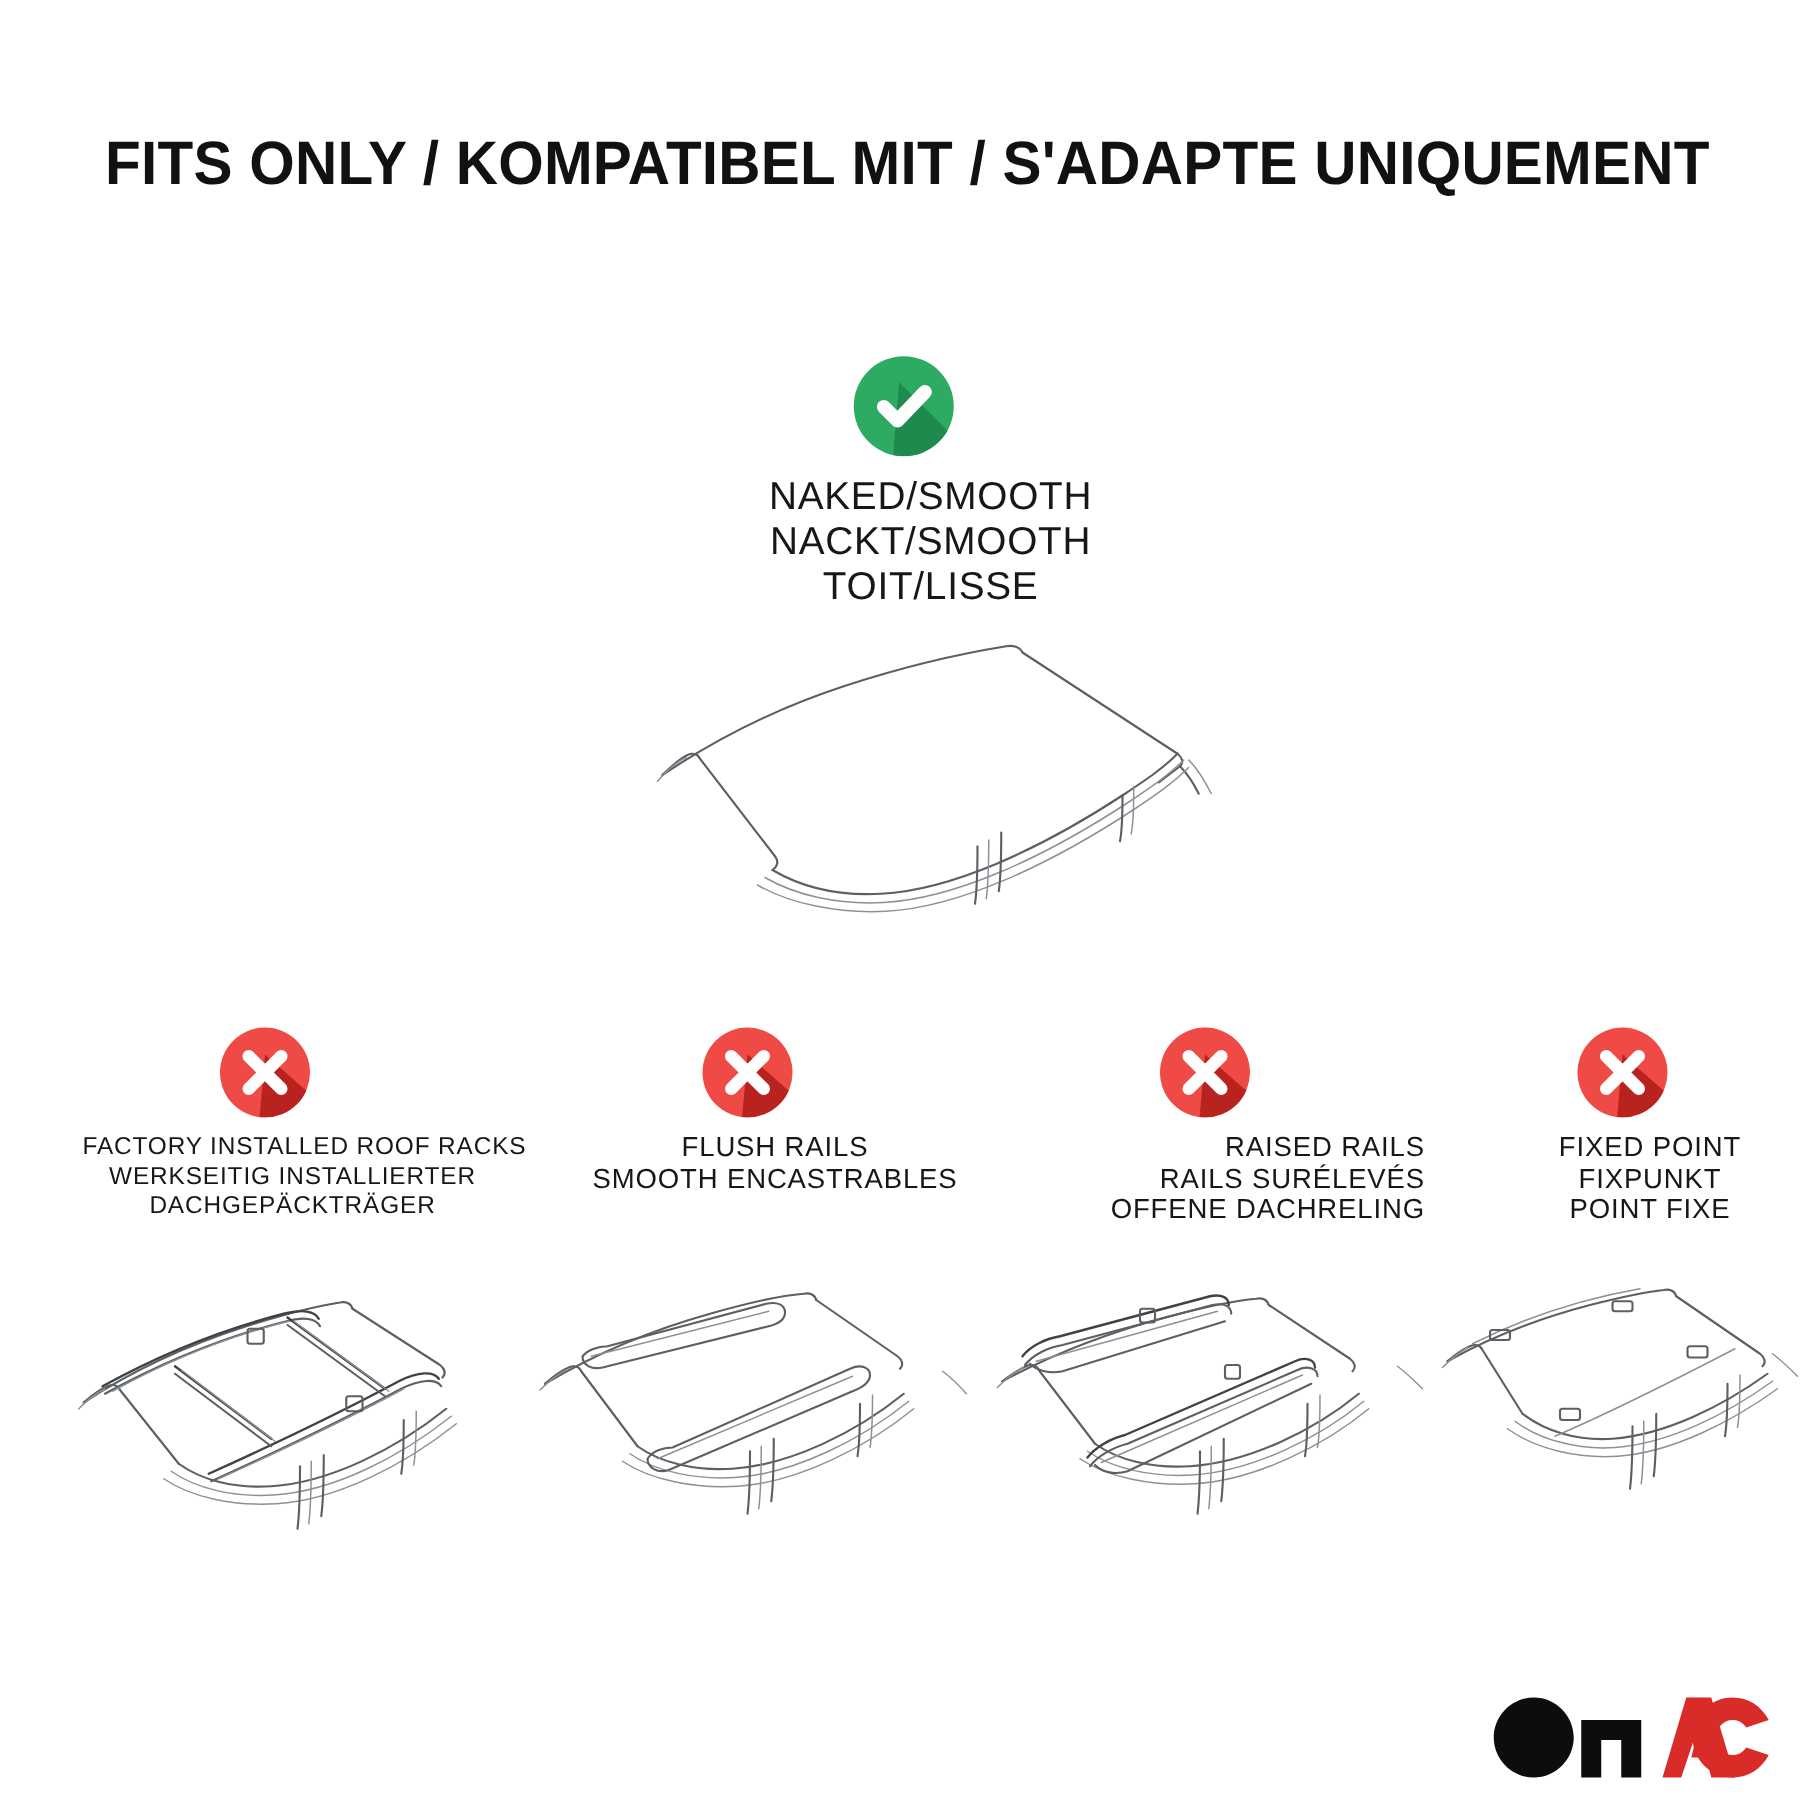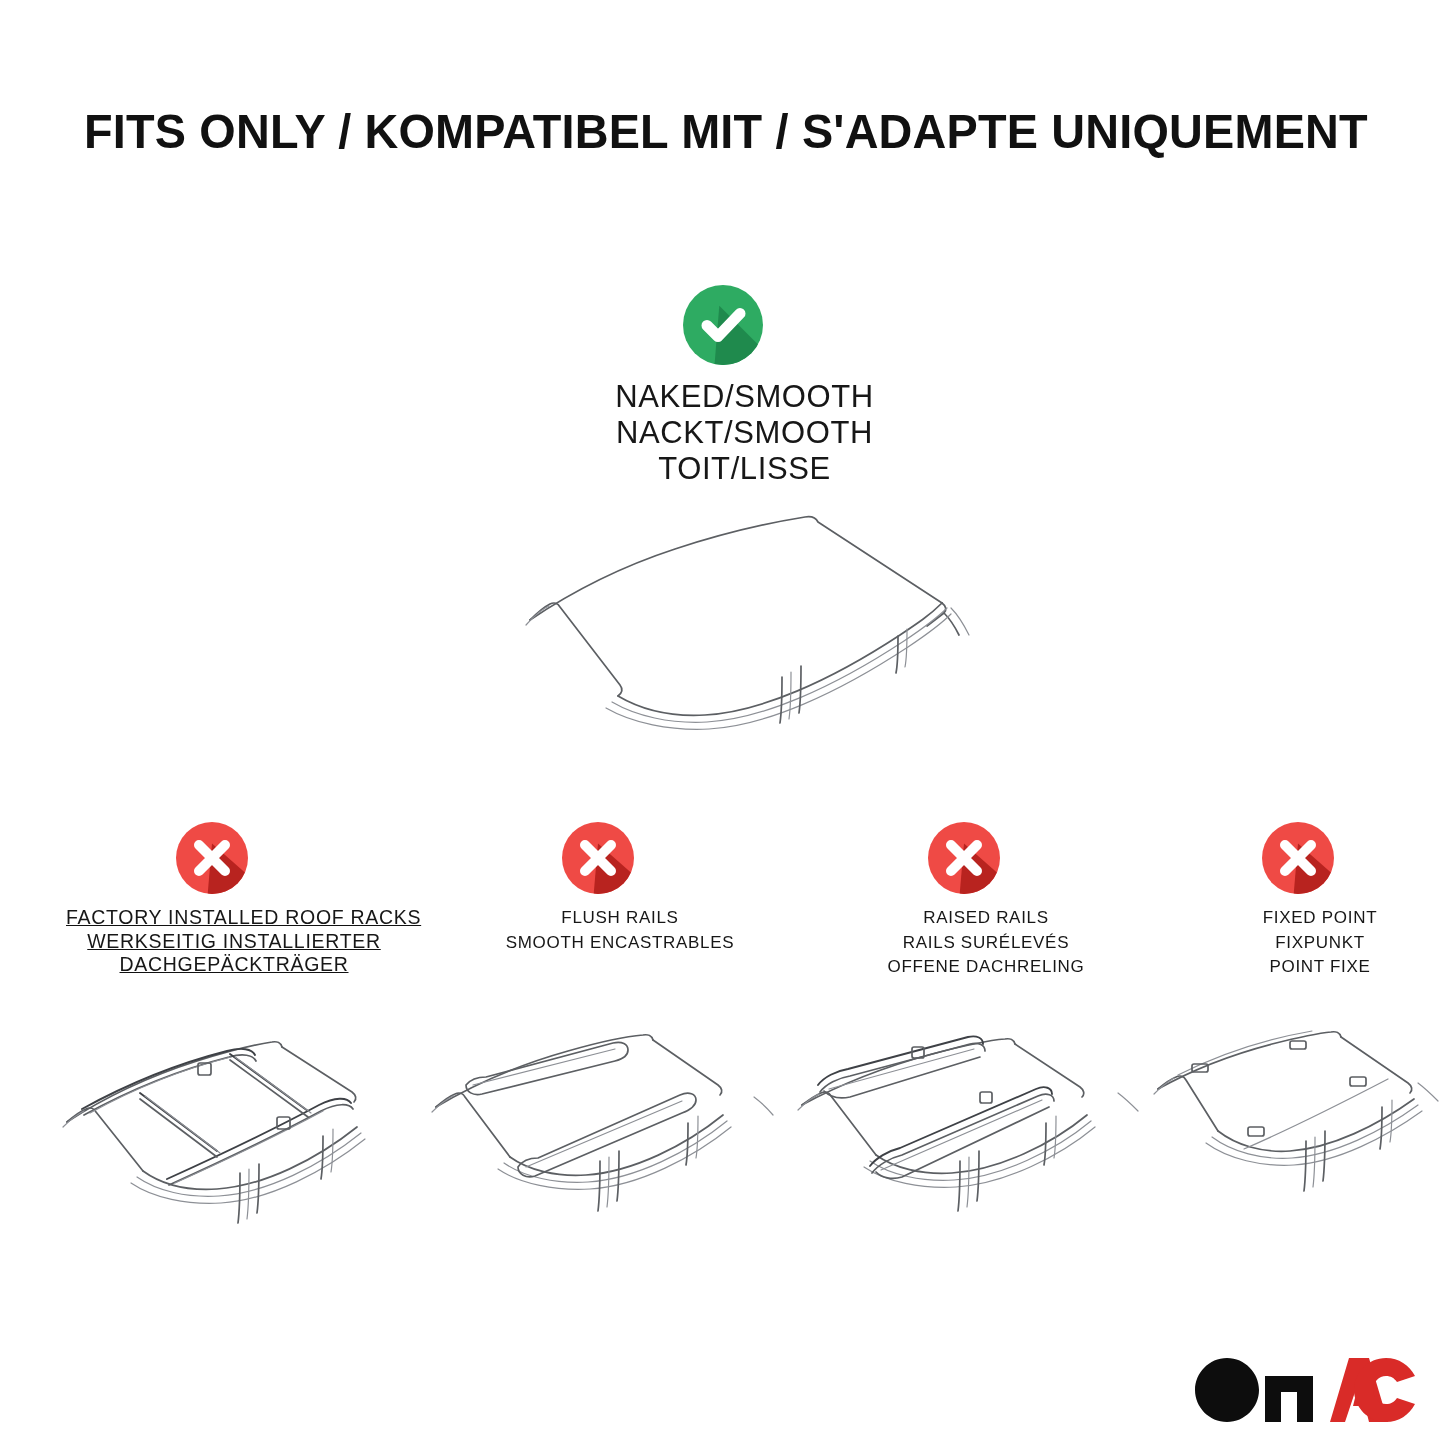--- a/index.html
+++ b/index.html
@@ -94,34 +94,34 @@
     width: 1445px;
     height: 430px;
   }
   .col {
     position: absolute;
     top: 0;
     text-align: center;
   }
   .col .caption {
     margin-top: 12px;
-    font-size: 17px;
+    font-size: 22px;
     line-height: 24.5px;
     letter-spacing: 0.7px;
     font-weight: 300;
   }
   .col .art {
     position: absolute;
     left: 50%;
     transform: translateX(-50%);
   }
 
-  .col-1 { left: 22px;   width: 380px; text-decoration: underline; }
+  .col-1 { left: 22px;   width: 380px; }
   .col-2 { left: 420px;  width: 356px; }
-  .col-3 { left: 788px;  width: 352px; }
+  .col-3 { left: 788px;  width: 352px; text-align: right; }
   .col-4 { left: 1152px; width: 292px; }
 
   .col-1 .caption { font-size: 19.5px; line-height: 23.5px; }
 
   
   .logo {
     position: absolute;
     left: 1193px;
     top: 1356px;
     width: 224px;

